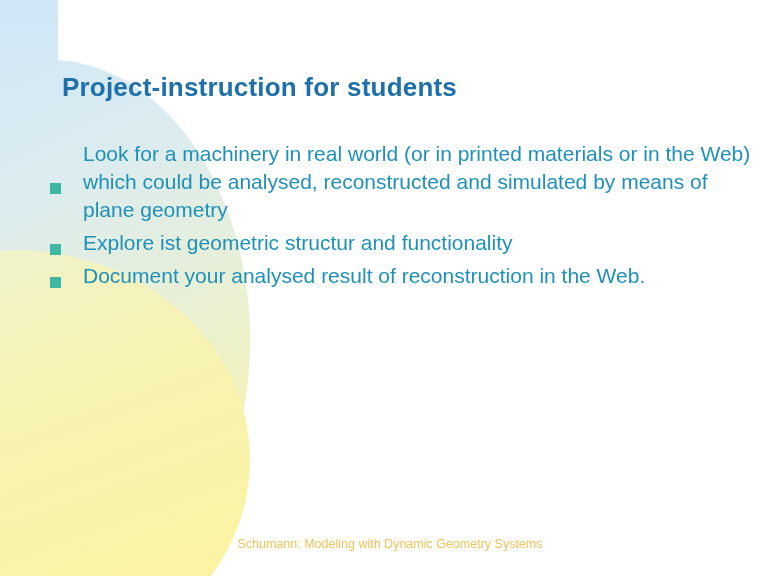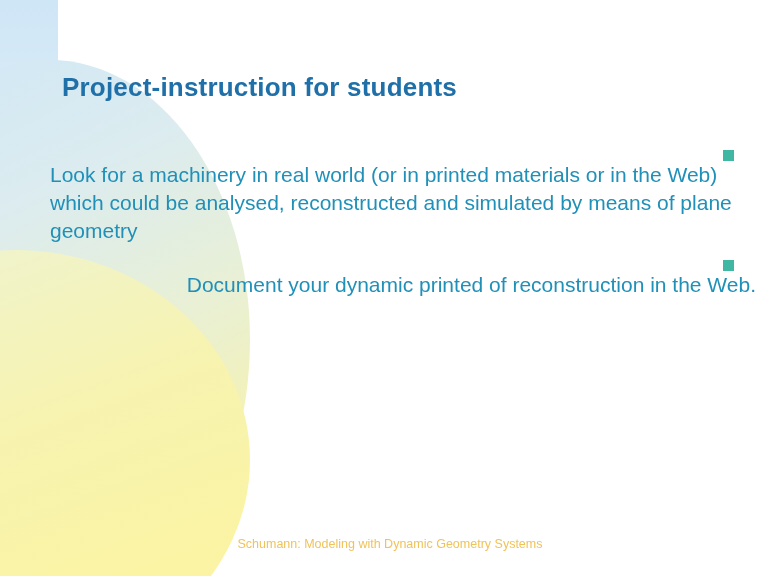--- a/index.html
+++ b/index.html
@@ -70,23 +70,22 @@
   }
 
   .bullets {
     position: absolute;
     left: 50px;
     top: 140px;
     width: 706px;
   }
   .bullet {
     display: flex;
-    align-items: flex-end;
+    align-items: center;
     margin-bottom: 2px;
-    flex-direction: column;
   }
   .bullet-marker {
     flex: 0 0 auto;
     width: 11px;
     height: 11px;
     background: #3fb7a3;
     margin-top: 10px;
     margin-right: 22px;
   }
   .bullet-text {
@@ -122,25 +121,29 @@
 
     <div class="bullets">
 
       <div class="bullet">
         <span class="bullet-marker"></span>
         <span class="bullet-text">Look for a machinery in real world (or in printed materials or in the Web) which could be analysed, reconstructed and simulated by means of plane geometry</span>
       </div>
 
 
 
+      <div class="bullet">
+        <span class="bullet-marker"></span>
+        <span class="bullet-text">Explore ist  geometric structur and functionality</span>
+      </div>
 
 
       <div class="bullet">
         <span class="bullet-marker"></span>
-        <span class="bullet-text">Document your dynamic printed of reconstruction in the Web.</span>
+        <span class="bullet-text">Document your analysed result of reconstruction in the Web.</span>
       </div>
 
     </div>
 
     <div class="footer">Schumann: Modeling with Dynamic Geometry Systems</div>
 
   </div>
 </div>
 
 </body></html>

